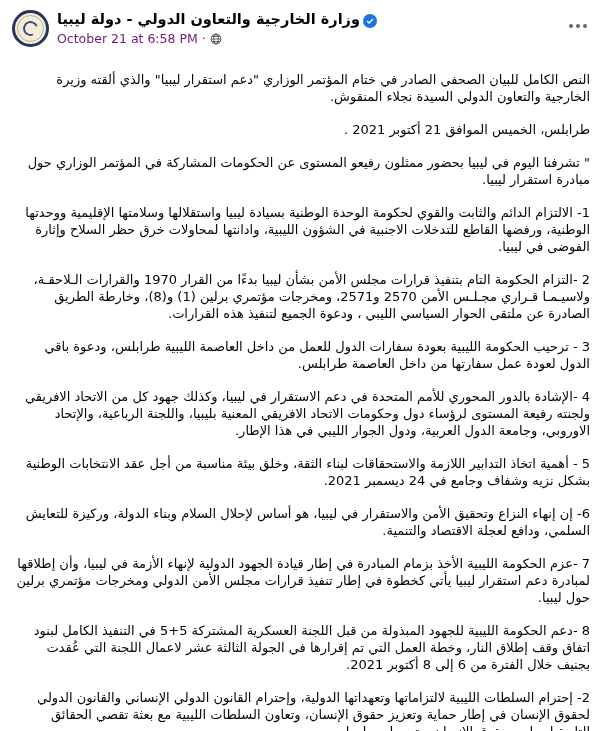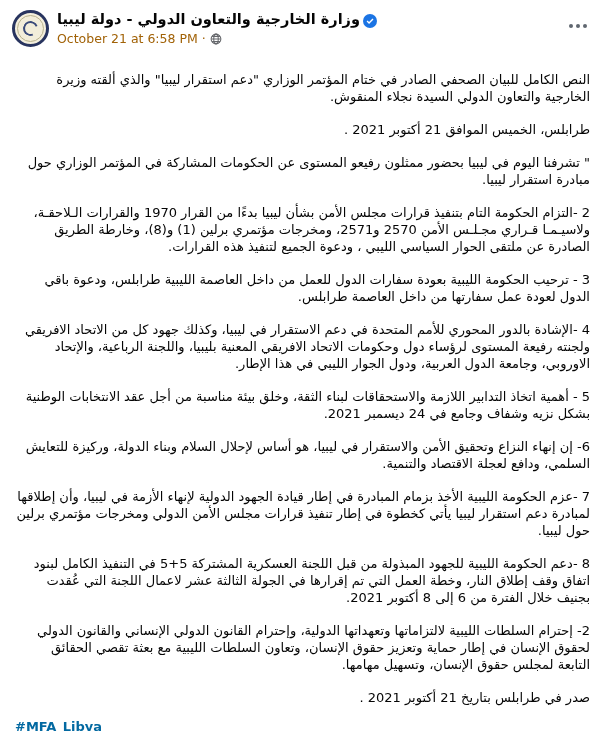--- a/index.html
+++ b/index.html
@@ -57,21 +57,21 @@
     color: #050505;
     direction: rtl;
     cursor: pointer;
   }
   .verified-badge { width: 14px; height: 14px; display: inline-block; flex: 0 0 auto; }
   .timestamp-row {
     display: flex;
     align-items: center;
     gap: 4px;
     font-size: 12.5px;
-    color: #a16207;
+    color: #701a75;
     margin-top: 2px;
   }
   .timestamp-row .ts { cursor: pointer; }
   .globe-icon { width: 12px; height: 12px; display: inline-block; }
   .more-btn {
     position: absolute;
     right: 14px; top: 18px;
     display: flex; gap: 3px;
     padding: 6px 4px;
     cursor: pointer;
@@ -144,20 +144,21 @@
       <i></i>
       <i></i>
       <i></i>
     </div>
   </div>
 
   <div class="post-body">
     <p dir="auto">النص الكامل للبيان الصحفي الصادر في ختام المؤتمر الوزاري "دعم استقرار ليبيا"  والذي ألقته وزيرة الخارجية والتعاون الدولي السيدة نجلاء المنقوش.</p>
     <p dir="auto">طرابلس، الخميس الموافق 21 أكتوبر 2021 .</p>
     <p dir="auto">" تشرفنا اليوم في ليبيا بحضور ممثلون رفيعو المستوى عن الحكومات المشاركة في المؤتمر الوزاري حول مبادرة استقرار ليبيا.</p>
+    <p dir="auto">1- الالتزام الدائم والثابت والقوي لحكومة الوحدة الوطنية بسيادة ليبيا واستقلالها وسلامتها الإقليمية ووحدتها الوطنية، ورفضها القاطع للتدخلات الاجنبية في الشؤون الليبية، وادانتها لمحاولات خرق حظر السلاح وإثارة الفوضى في ليبيا.</p>
     <p dir="auto">2 -التزام الحكومة التام بتنفيذ قرارات مجلس الأمن بشأن ليبيا بدءًا من القرار 1970 والقرارات الـلاحقـة، ولاسيـمـا قـراري مجـلـس الأمن 2570 و2571، ومخرجات مؤتمري برلين (1) و(8)، وخارطة الطريق الصادرة عن ملتقى الحوار السياسي الليبي ، ودعوة الجميع لتنفيذ هذه القرارات.</p>
     <p dir="auto">3 - ترحيب الحكومة الليبية بعودة سفارات الدول للعمل من داخل العاصمة الليبية طرابلس، ودعوة باقي الدول لعودة عمل سفارتها من داخل العاصمة طرابلس.</p>
     <p dir="auto">4 -الإشادة بالدور المحوري للأمم المتحدة في دعم الاستقرار في ليبيا، وكذلك جهود كل من الاتحاد الافريقي ولجنته رفيعة المستوى لرؤساء دول وحكومات الاتحاد الافريقي المعنية بليبيا، واللجنة الرباعية، والإتحاد الاوروبي، وجامعة الدول العربية، ودول الجوار الليبي في هذا الإطار.</p>
     <p dir="auto">5 - أهمية اتخاذ التدابير اللازمة والاستحقاقات لبناء الثقة، وخلق بيئة مناسبة من أجل عقد الانتخابات الوطنية بشكل نزيه وشفاف وجامع في 24 ديسمبر 2021.</p>
     <p dir="auto">6- إن إنهاء النزاع وتحقيق الأمن والاستقرار في ليبيا، هو أساس لإحلال السلام وبناء الدولة، وركيزة للتعايش السلمي، ودافع لعجلة الاقتصاد والتنمية.</p>
     <p dir="auto">7 -عزم الحكومة الليبية الأخذ بزمام المبادرة في إطار قيادة الجهود الدولية لإنهاء الأزمة في ليبيا، وأن إطلاقها لمبادرة دعم استقرار ليبيا يأتي كخطوة في إطار تنفيذ قرارات مجلس الأمن الدولي ومخرجات مؤتمري برلين حول ليبيا.</p>
     <p dir="auto">8 -دعم الحكومة الليبية للجهود المبذولة من قبل اللجنة العسكرية المشتركة 5+5 في التنفيذ الكامل لبنود اتفاق وقف إطلاق النار، وخطة العمل التي تم إقرارها في الجولة الثالثة عشر لاعمال اللجنة التي عُقدت بجنيف خلال الفترة من 6 إلى 8 أكتوبر 2021.</p>
     <p dir="auto">2- إحترام السلطات الليبية لالتزاماتها وتعهداتها الدولية، وإحترام القانون الدولي الإنساني والقانون الدولي لحقوق الإنسان في إطار حماية وتعزيز حقوق الإنسان، وتعاون السلطات الليبية مع بعثة تقصي الحقائق التابعة لمجلس حقوق الإنسان، وتسهيل مهامها.</p>
     <p dir="auto">صدر في طرابلس بتاريخ 21 أكتوبر 2021 .</p>
 

